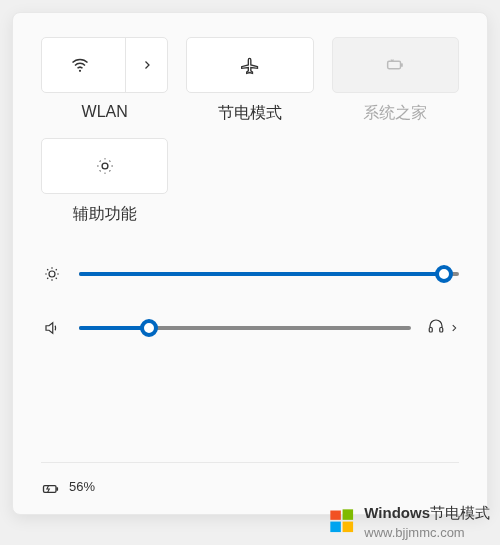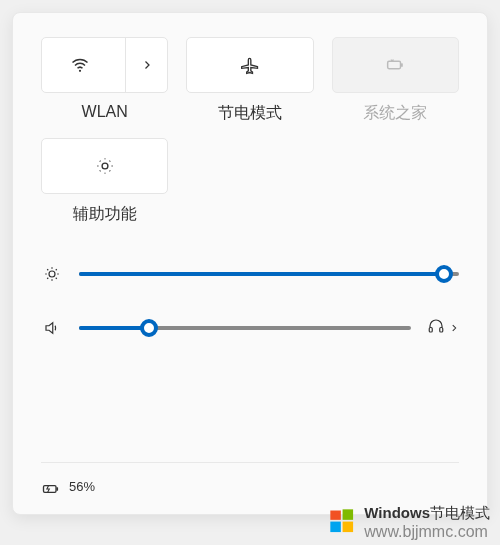--- a/index.html
+++ b/index.html
@@ -130,21 +130,21 @@
     }
     .watermark {
       position: absolute;
       right: 10px;
       bottom: 4px;
       display: flex;
       align-items: center;
       gap: 8px;
     }
     .watermark-text { font-size: 15px; color: #333; }
-    .watermark-domain { font-size: 16px; color: #888; }
+    .watermark-domain { font-size: 13px; color: #888; }
   </style>
 </head>
 <body>
 
 <div class="panel">
 
   <div class="tiles">
 
     <div class="tile">
       <div class="tile-button split">

